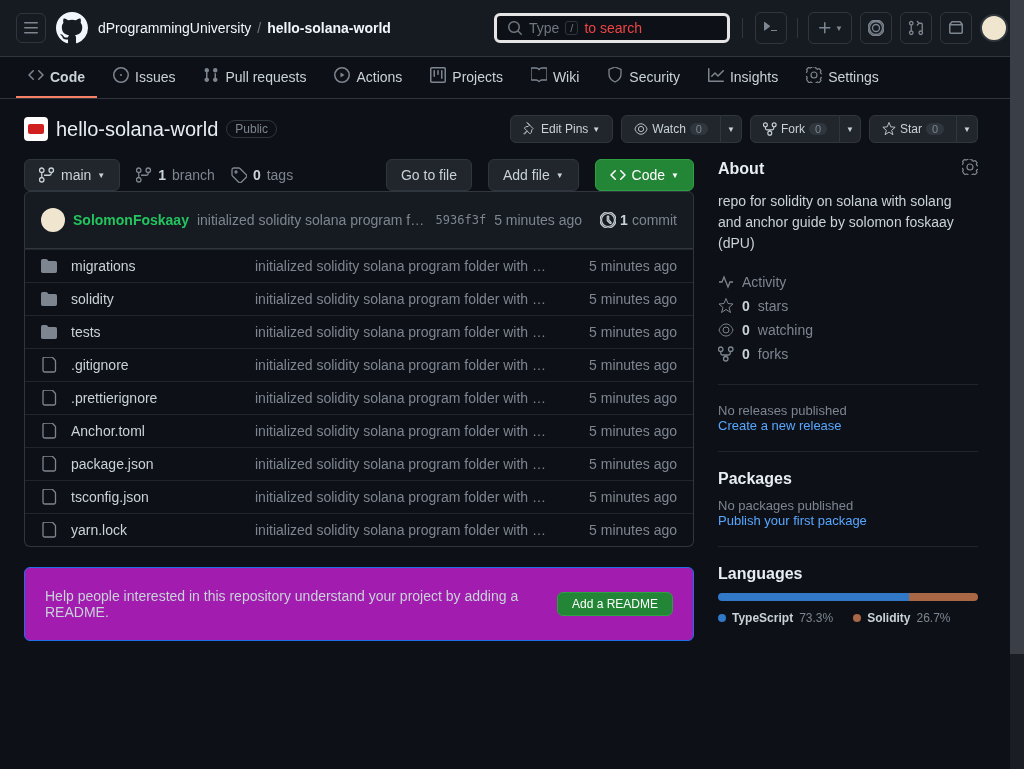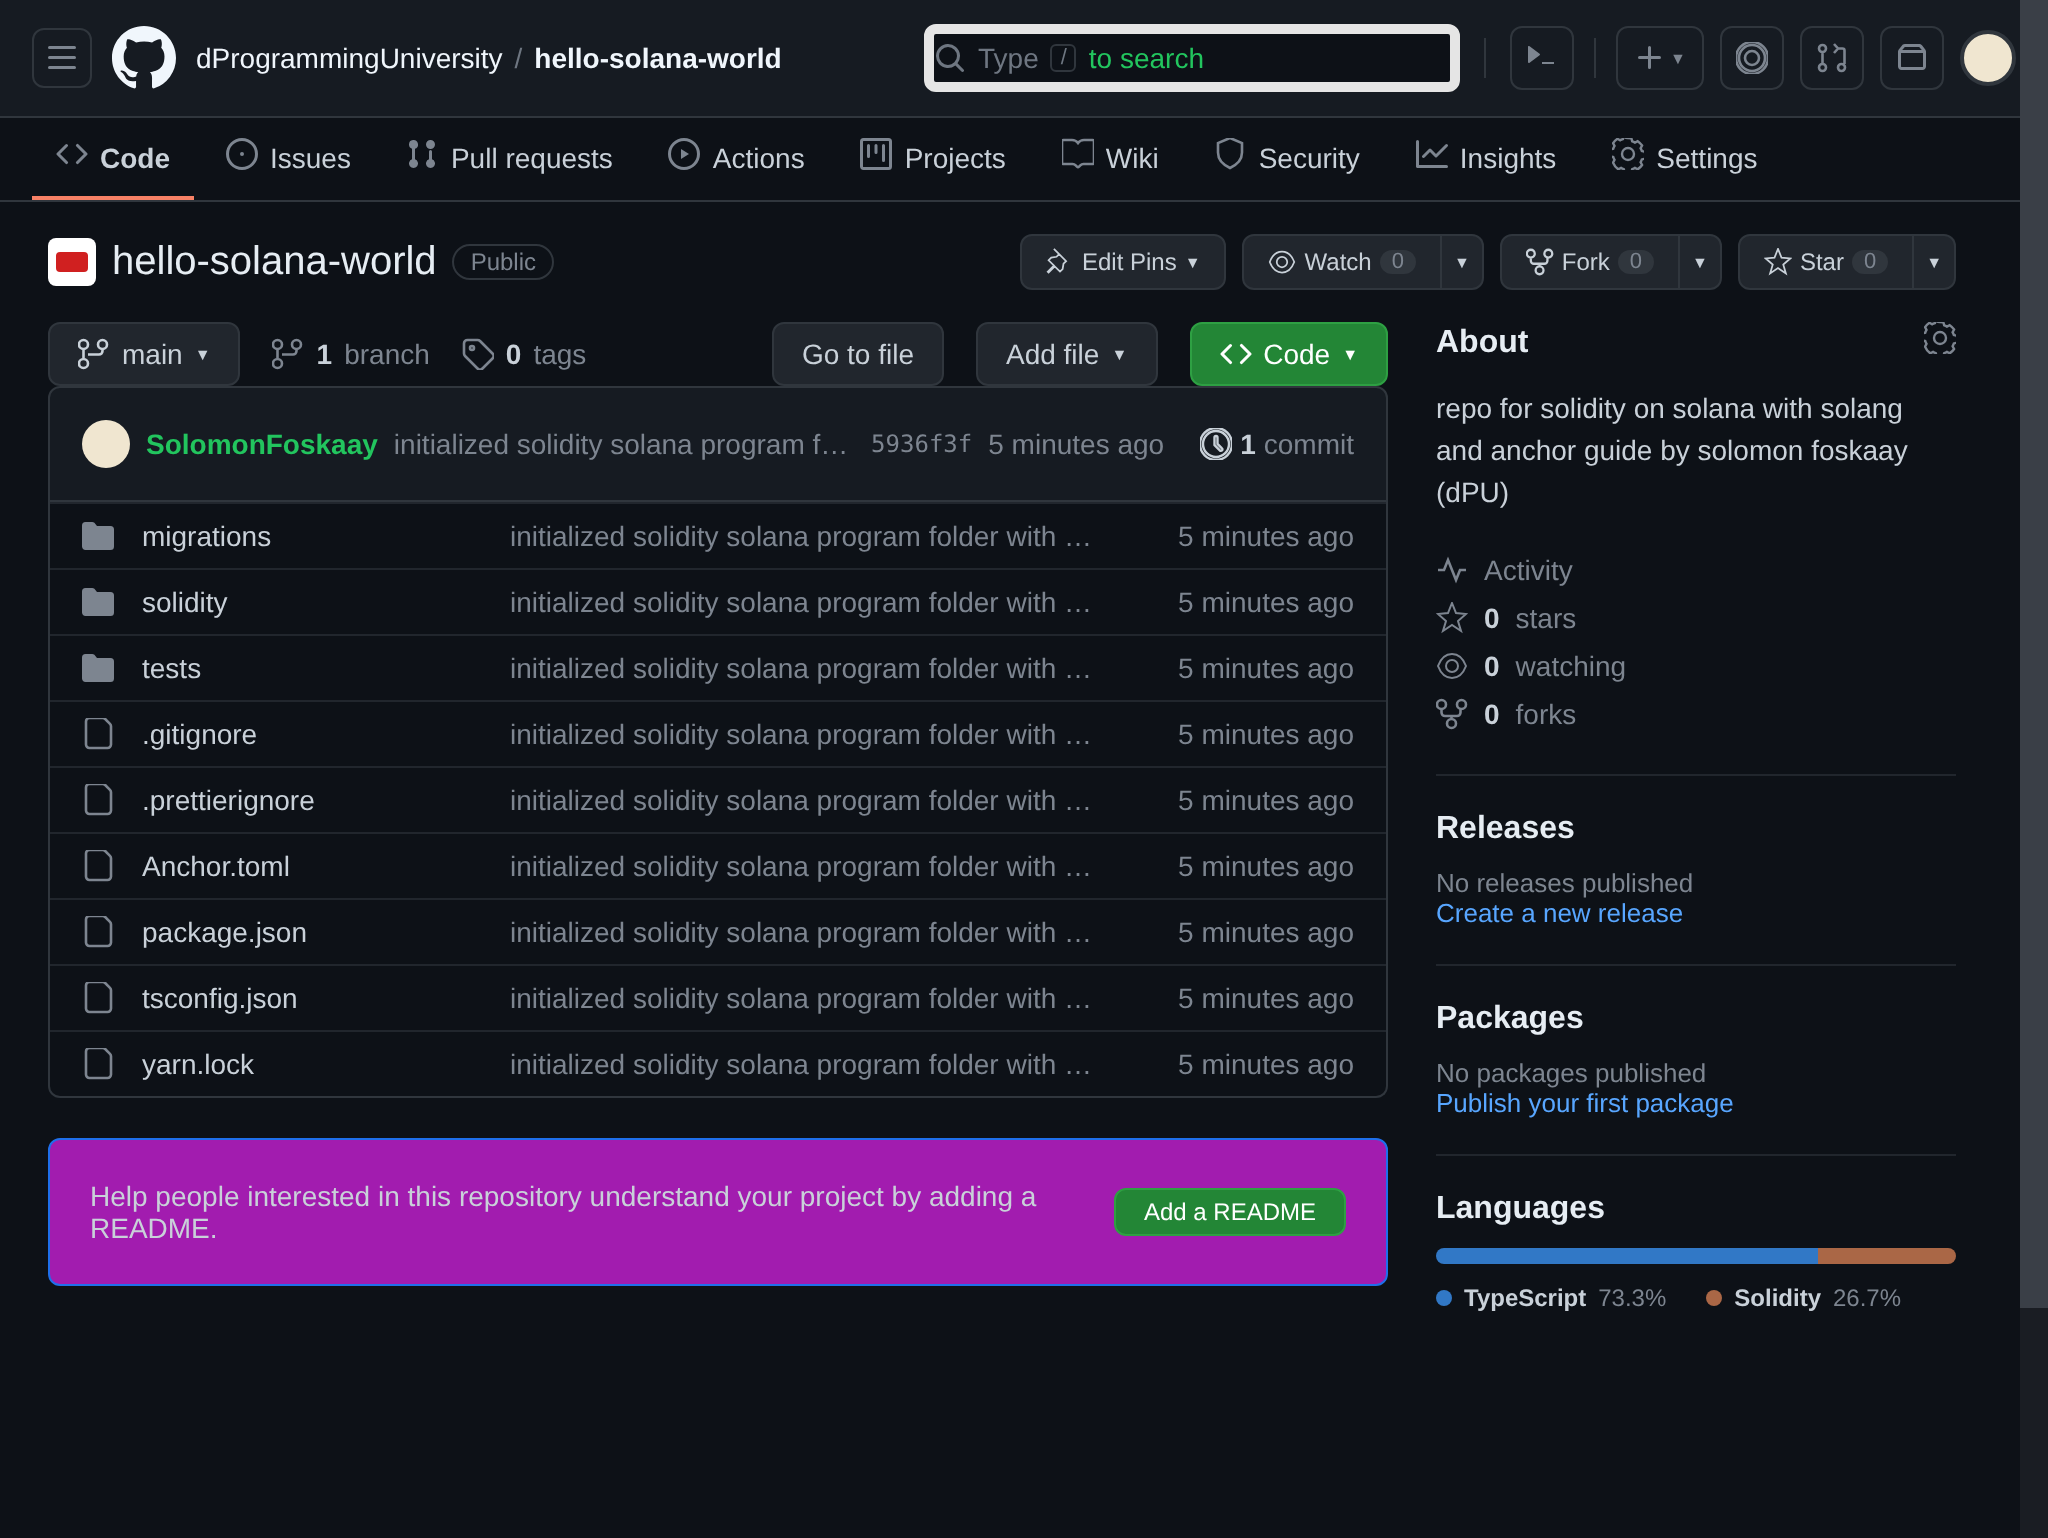--- a/index.html
+++ b/index.html
@@ -3,21 +3,21 @@
 <meta charset="utf-8">
 <style>
 *{margin:0;padding:0;box-sizing:border-box;font-family:-apple-system,BlinkMacSystemFont,"Segoe UI",Helvetica,Arial,sans-serif}
 body{background:#0d1117;color:#c9d1d9;font-size:14px;overflow-x:hidden;width:1024px}
 .header{display:flex;align-items:center;padding:12px 16px;background:#161b22;border-bottom:1px solid #30363d;gap:10px}
 .hamburger{width:30px;height:30px;border:1px solid #30363d;border-radius:6px;display:flex;align-items:center;justify-content:center;color:#7d8590;cursor:pointer}
 .logo{color:#f0f6fc;display:flex;align-items:center}
 .breadcrumb{display:flex;align-items:flex-start;gap:6px;color:#f0f6fc;font-size:14px}
 .breadcrumb .sep{color:#6e7681}
 .breadcrumb .repo{font-weight:600}
-.search-box{margin-left:auto;display:flex;align-items:center;border:5px solid #e5e5e5;border-radius:6px;padding:4px 0;width:268px;color:#6e7681;gap:6px;background:#0d1117}
+.search-box{margin-left:auto;display:flex;align-items:center;border:3px solid #e5e5e5;border-radius:6px;padding:4px 10px;width:236px;color:#6e7681;gap:6px;background:#0d1117}
 .search-box .slash{border:1px solid #30363d;border-radius:3px;padding:0 4px;font-size:11px}
 .hdr-actions{display:flex;align-items:center;gap:8px}
 .hdr-btn{width:32px;height:32px;border:1px solid #30363d;border-radius:6px;display:flex;align-items:center;justify-content:center;color:#7d8590;cursor:pointer}
 .hdr-btn.plus{width:44px}
 .divider{height:20px;width:1px;background:#30363d;margin:0 2px}
 .avatar{width:28px;height:28px;border-radius:50%;background:#f0e6d0;border:2px solid #30363d;cursor:pointer}
 .repo-nav{display:flex;padding:0 16px;border-bottom:1px solid #30363d;background:#0d1117;gap:4px}
 .repo-nav-item{display:flex;align-items:center;gap:6px;padding:10px 12px;color:#c9d1d9;font-size:14px;border-bottom:2px solid transparent;cursor:pointer}
 .repo-nav-item.active{border-bottom-color:#f78166;font-weight:600}
 .repo-nav-item .ico{color:#7d8590}
@@ -100,21 +100,21 @@
     <span>dProgrammingUniversity</span>
     <span class="sep">/</span>
     <span class="repo">hello-solana-world</span>
   </div>
   <div class="search-box">
     <svg width="16" height="16" viewBox="0 0 16 16">
         <path d="M10.68 11.74a6 6 0 01-7.922-8.982 6 6 0 018.982 7.922l3.04 3.04a.75.75 0 01-1.06 1.06l-3.04-3.04zM11.5 7a4.5 4.5 0 10-9 0 4.5 4.5 0 009 0z"></path>
       </svg>
     <span style="color:#6e7681">Type</span>
     <span class="slash">/</span>
-    <span style="color:#22c55e">to search</span>
+    <span style="color:#ef4444">to search</span>
   </div>
   <div class="divider"></div>
   <div class="hdr-actions">
     <div class="hdr-btn">
         <svg width="16" height="16" viewBox="0 0 16 16">
           <path d="M1 2.5a.5.5 0 01.8-.4l5 3.75a.5.5 0 010 .8l-5 3.75A.5.5 0 011 10V2.5zM8 10h6v1H8z"></path>
         </svg>
       </div>
     <div class="divider"></div>
     <div class="hdr-btn plus">
@@ -436,21 +436,20 @@
         </div>
       <div class="side-link">
           <svg width="16" height="16" viewBox="0 0 16 16">
             <path d="M5 3.25a2.25 2.25 0 11-4.5 0 2.25 2.25 0 014.5 0zm10 0a2.25 2.25 0 11-4.5 0 2.25 2.25 0 014.5 0zM10 12.75a2.25 2.25 0 11-4.5 0 2.25 2.25 0 014.5 0zM2.75 5.5v1.75c0 .97.78 1.75 1.75 1.75h6c.97 0 1.75-.78 1.75-1.75V5.5M7.75 9v2" fill="none" stroke="currentColor" stroke-width="1.3"></path>
           </svg>
           <b>0</b>
           <span>forks</span>
         </div>
 
       <div class="side-sec">
-        <h3>Releases</h3>
         <div class="muted">No releases published</div>
         <div class="link">Create a new release</div>
       </div>
 
       <div class="side-sec">
         <h3>Packages</h3>
         <div class="muted">No packages published</div>
         <div class="link">Publish your first package</div>
       </div>
 

